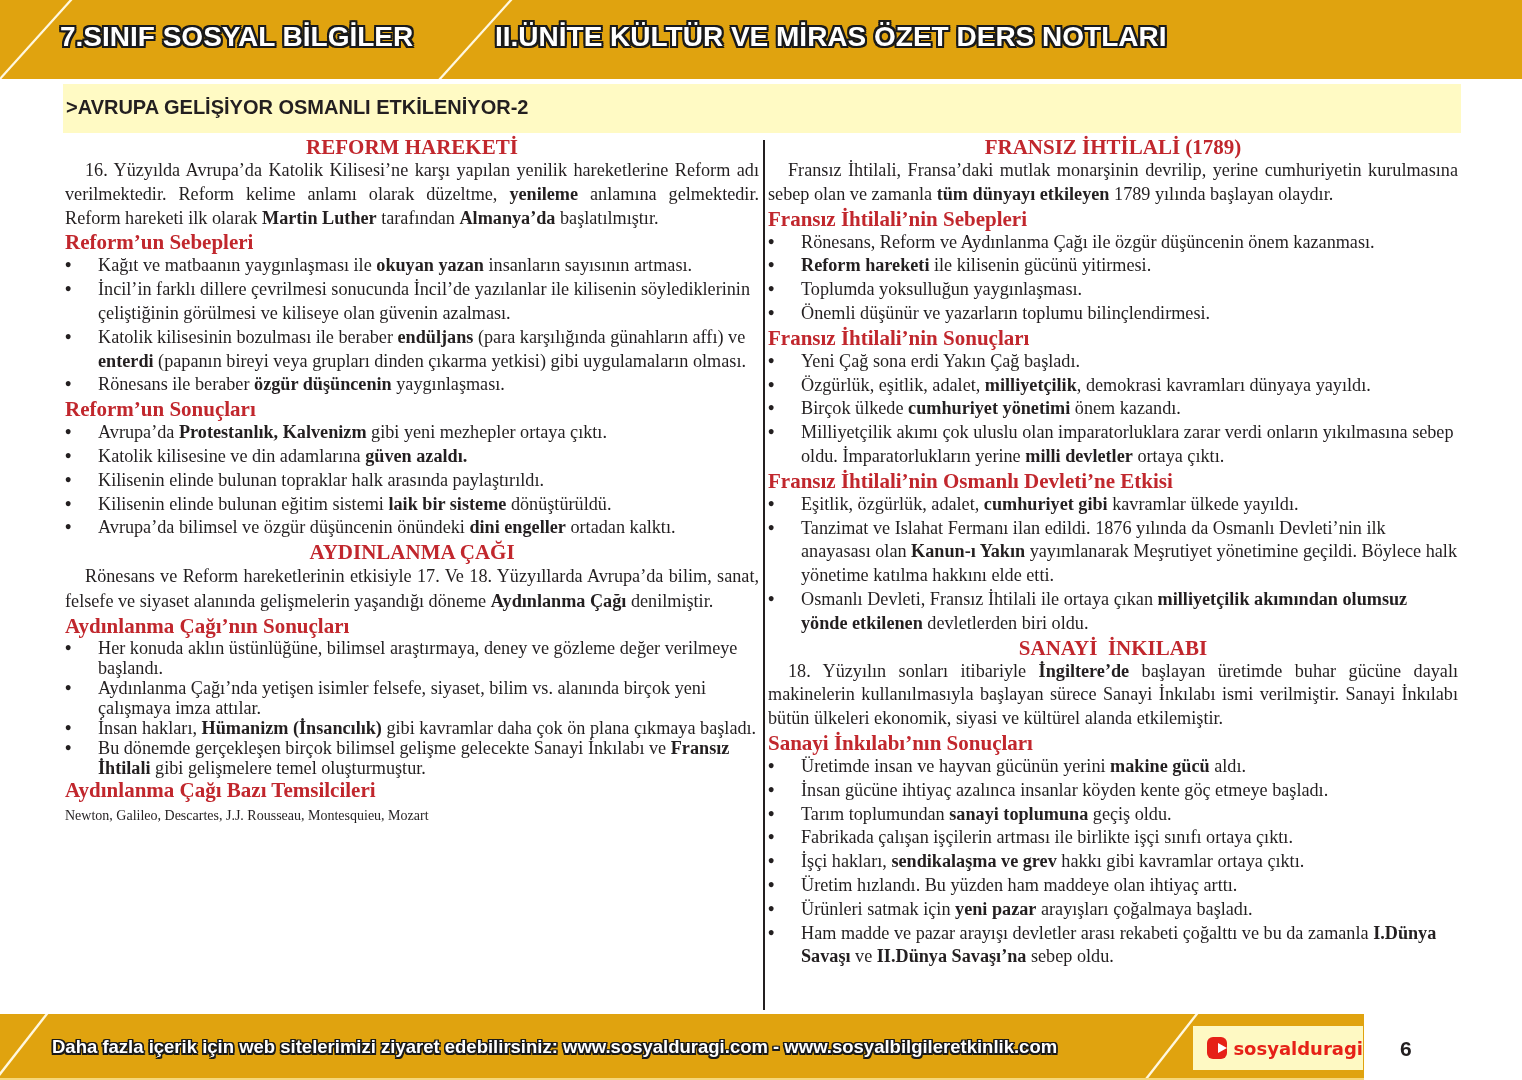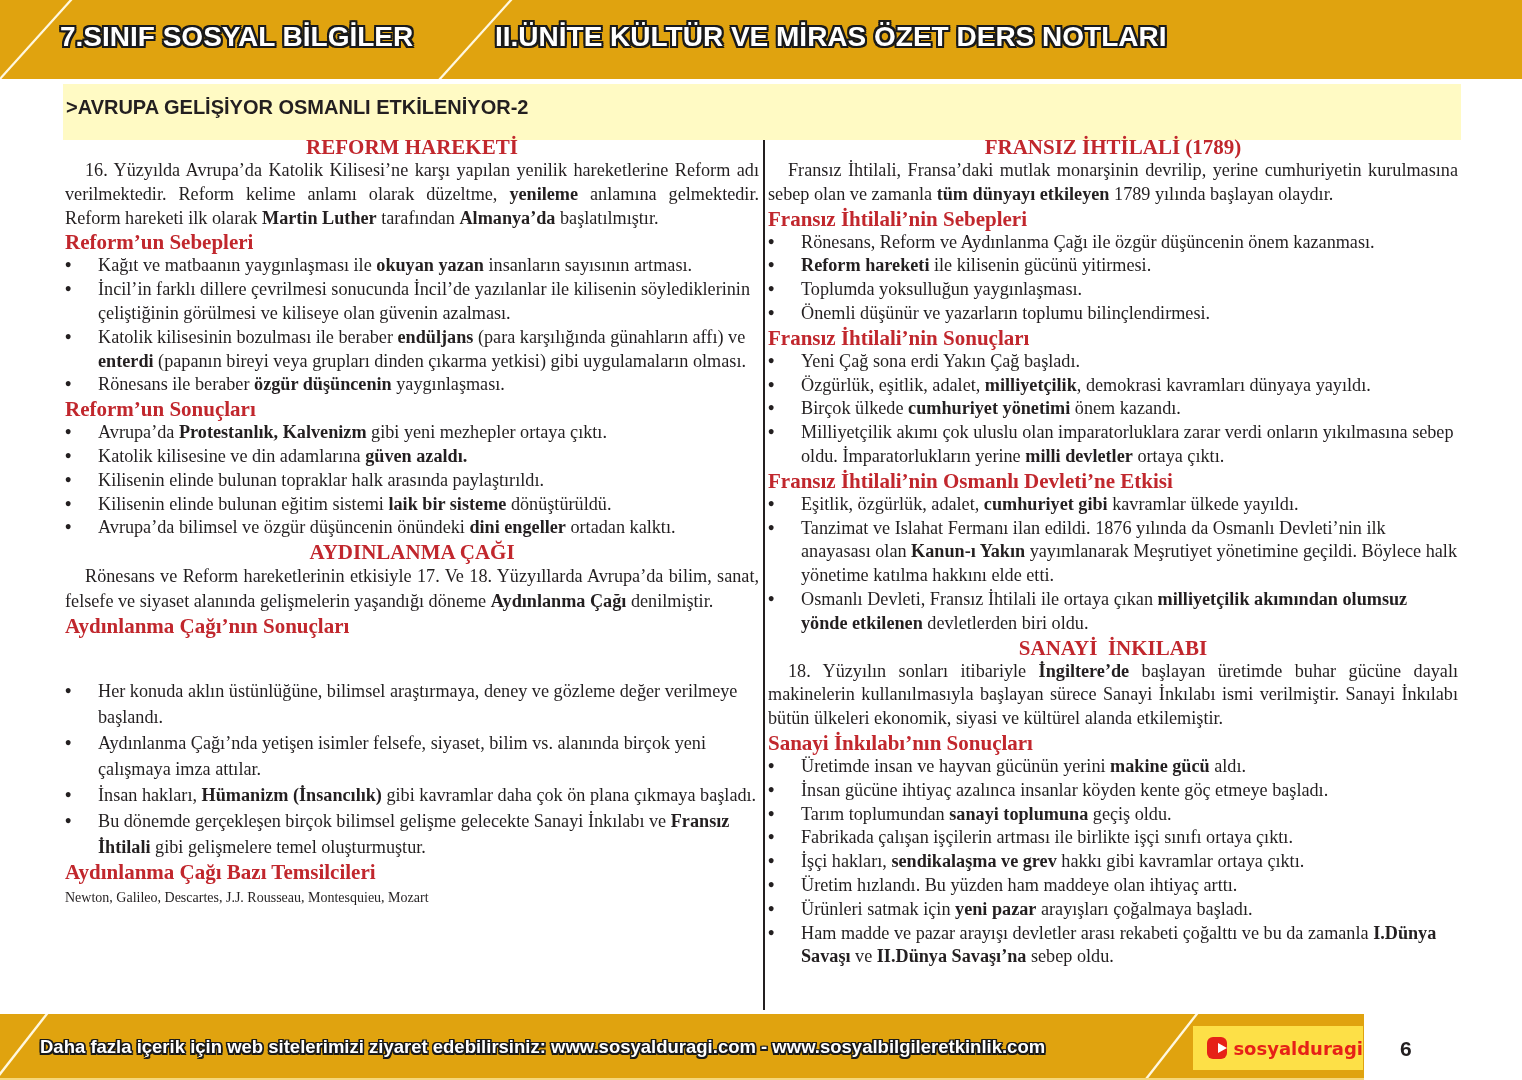--- a/index.html
+++ b/index.html
@@ -10,21 +10,21 @@
   .header { position:absolute; left:0; top:0; width:1522px; height:79px; background:#e0a30f; overflow:hidden; }
   .header .slash { position:absolute; top:-10px; width:3px; height:90px; background:#fff8e0; transform:skewX(-42deg); }
   .header .title {
     position:absolute; top:21px; font-family:"Liberation Sans", sans-serif; font-weight:bold;
     font-size:28px; color:#ffffff; letter-spacing:0px; white-space:nowrap;
     text-shadow: -2px -2px 0 #1a1a1a, 2px -2px 0 #1a1a1a, -2px 2px 0 #1a1a1a, 2px 2px 0 #1a1a1a,
                  0 2px 0 #1a1a1a, 0 -2px 0 #1a1a1a, 2px 0 0 #1a1a1a, -2px 0 0 #1a1a1a;
   }
 
   
-  .banner { position:absolute; left:63px; top:84px; width:1398px; height:56px; background:#fffac4; }
+  .banner { position:absolute; left:63px; top:84px; width:1398px; height:49px; background:#fffac4; }
   .banner span { position:absolute; left:3px; top:12px; font-family:"Liberation Sans", sans-serif; font-weight:bold; font-size:20px; color:#231f20; }
 
   
   .col { position:absolute; top:135px; font-size:18.2px; line-height:23.8px; }
   .col.left { left:65px; width:694px; }
   .col.right { left:768px; width:690px; }
   .divider { position:absolute; left:763px; top:140px; width:2px; height:870px; background:#231f20; }
 
   .h-main { text-align:center; color:#c1272d; font-weight:bold; font-size:21px; line-height:24px; }
   .h-sub { color:#c1272d; font-weight:bold; font-size:21px; line-height:24px; }
@@ -32,26 +32,26 @@
   ul.bl { list-style:none; }
   ul.bl li { position:relative; padding-left:33px; }
   ul.bl li::before { content:"•"; position:absolute; left:0; top:0; font-weight:bold; }
   b { font-weight:bold; }
   .names { font-size:14px; line-height:28px; }
 
   
   .footer { position:absolute; left:0; top:1014px; width:1364px; height:64px; background:#e0a30f; overflow:hidden; }
   .footer .slash { position:absolute; top:-10px; width:3px; height:90px; background:#fff8e0; transform:skewX(-38deg); }
   .footer .msg {
-    position:absolute; left:40px; top:22px; font-family:"Liberation Sans", sans-serif; font-weight:bold;
+    position:absolute; left:52px; top:22px; font-family:"Liberation Sans", sans-serif; font-weight:bold;
     font-size:18.5px; color:#ffffff; white-space:nowrap;
     text-shadow: -1.5px -1.5px 0 #1a1a1a, 1.5px -1.5px 0 #1a1a1a, -1.5px 1.5px 0 #1a1a1a, 1.5px 1.5px 0 #1a1a1a,
                  0 1.5px 0 #1a1a1a, 0 -1.5px 0 #1a1a1a, 1.5px 0 0 #1a1a1a, -1.5px 0 0 #1a1a1a;
   }
-  .yt { position:absolute; left:1193px; top:1026px; width:170px; height:44px; background:#fde047; display:flex; align-items:center; padding-left:14px; }
+  .yt { position:absolute; left:1193px; top:1026px; width:170px; height:44px; background:#fef9c3; display:flex; align-items:center; padding-left:14px; }
   .yt .play { width:30px; height:22px; background:#e62117; border-radius:6px; position:relative; margin-right:6px; }
   .yt .play::after { content:""; position:absolute; left:11px; top:6px; border-left:9px solid #fff; border-top:5px solid transparent; border-bottom:5px solid transparent; }
   .yt .name { font-family:"DejaVu Sans", sans-serif; font-weight:bold; font-size:18px; color:#e62117; }
   .pagenum { position:absolute; left:1400px; top:1037px; font-family:"Liberation Sans", sans-serif; font-weight:bold; font-size:21px; color:#231f20; }
   .footer-line { position:absolute; left:0; top:1078px; width:1364px; height:2px; background:#f5d77a; }
 </style>
 </head>
 <body>
 
 <div class="header">
@@ -82,21 +82,21 @@
       <li>Avrupa’da <b>Protestanlık, Kalvenizm</b> gibi yeni mezhepler ortaya çıktı.</li>
       <li>Katolik kilisesine ve din adamlarına <b>güven azaldı.</b></li>
       <li>Kilisenin elinde bulunan topraklar halk arasında paylaştırıldı.</li>
       <li>Kilisenin elinde bulunan eğitim sistemi <b>laik bir sisteme</b> dönüştürüldü.</li>
       <li>Avrupa’da bilimsel ve özgür düşüncenin önündeki <b>dini engeller</b> ortadan kalktı.</li>
     </ul>
 
   <div class="h-main">AYDINLANMA ÇAĞI</div>
   <p class="para rich" style="line-height:25px;">Rönesans ve Reform hareketlerinin etkisiyle 17. Ve 18. Yüzyıllarda Avrupa’da bilim, sanat, felsefe ve siyaset alanında gelişmelerin yaşandığı döneme <b>Aydınlanma Çağı</b> denilmiştir.</p>
   <div class="h-sub">Aydınlanma Çağı’nın Sonuçları</div>
-  <ul class="bl" style="line-height:26px;margin-top:40px;">
+  <ul class="bl" style="line-height:20px;">
       <li>Her konuda aklın üstünlüğüne, bilimsel araştırmaya, deney ve gözleme değer verilmeye başlandı.</li>
       <li>Aydınlanma Çağı’nda yetişen isimler felsefe, siyaset, bilim vs. alanında birçok yeni çalışmaya imza attılar.</li>
       <li>İnsan hakları, <b>Hümanizm (İnsancılık)</b> gibi kavramlar daha çok ön plana çıkmaya başladı.</li>
       <li>Bu dönemde gerçekleşen birçok bilimsel gelişme gelecekte Sanayi İnkılabı ve <b>Fransız İhtilali</b> gibi gelişmelere temel oluşturmuştur.</li>
     </ul>
   <div class="h-sub">Aydınlanma Çağı Bazı Temsilcileri</div>
   <div class="names">Newton, Galileo, Descartes, J.J. Rousseau, Montesquieu, Mozart</div>
 </div>
 
 <div class="col right">

